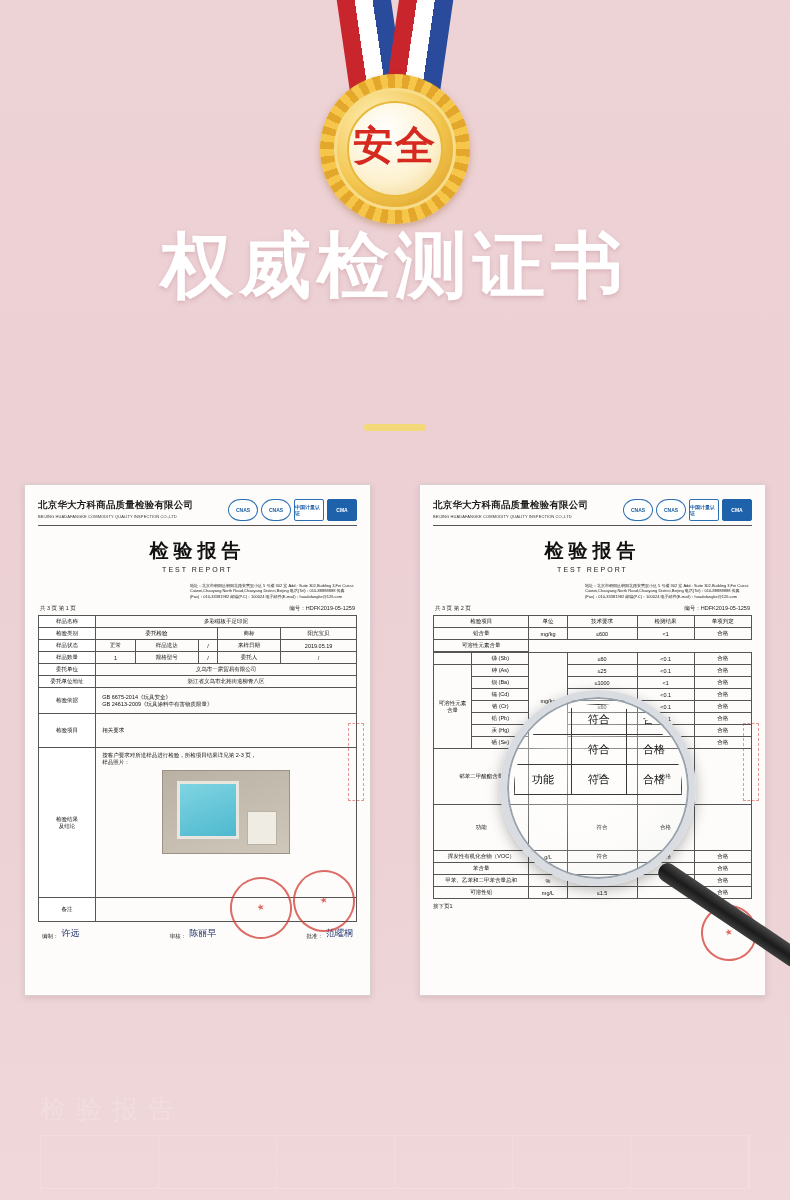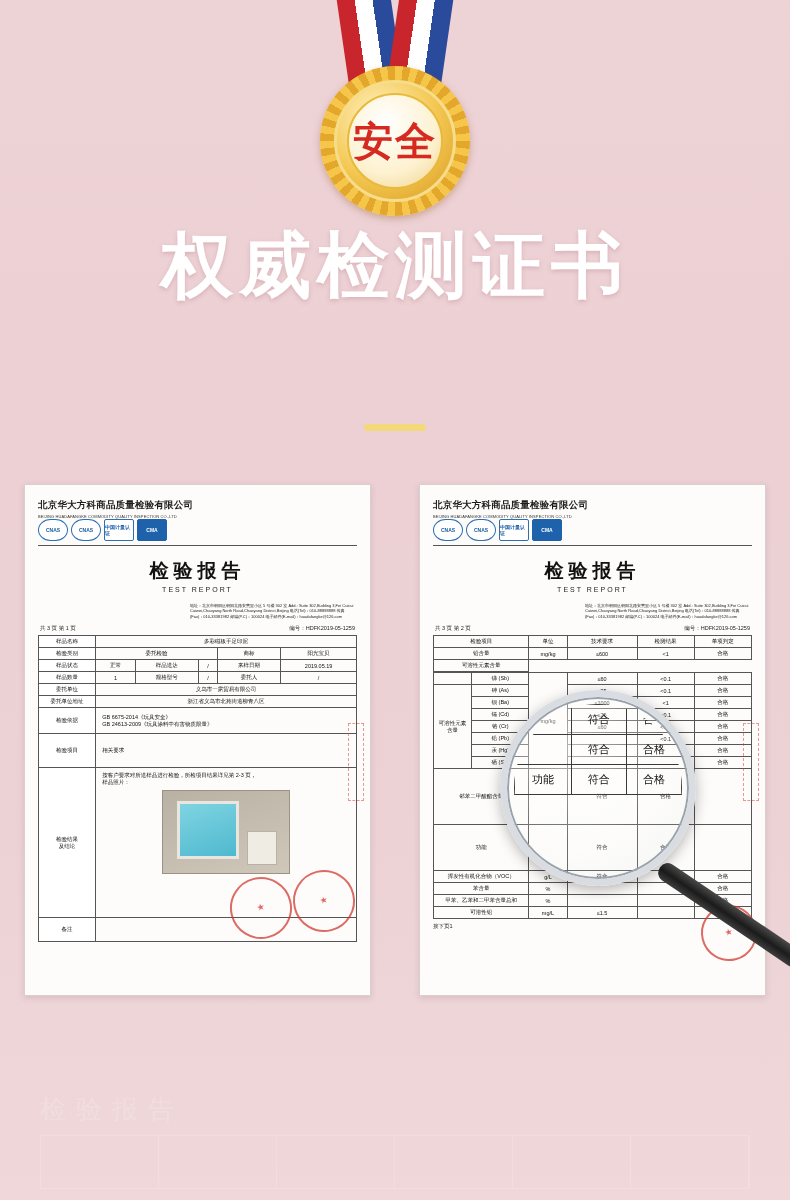--- a/index.html
+++ b/index.html
@@ -23,25 +23,26 @@
     position: absolute; top: 0; width: 54px; height: 120px;
     background: linear-gradient(90deg,#c9252c 0 33%, #ffffff 33% 66%, #2a4a9b 66% 100%);
   }
   .ribbon-left { left: 56px; transform: skewX(14deg) rotate(6deg); transform-origin: top center; }
   .ribbon-right { right: 56px; transform: skewX(-14deg) rotate(-6deg); transform-origin: top center; }
   .ribbon-left::after, .ribbon-right::after {
     content:""; position:absolute; bottom:-10px; left:0; width:100%; height:16px;
     background: inherit; filter: brightness(.85);
   }
   .medal-outer {
-    position: absolute; left: 50%; top: 72px; transform: translateX(-50%);
+    position: absolute; left: 50%; top: 80px; transform: translateX(-50%);
     width: 150px; height: 150px; border-radius: 50%;
     background:
       repeating-conic-gradient(#f6c64a 0deg 6deg, #e3a72b 6deg 12deg);
     box-shadow: 0 3px 7px rgba(150,90,30,.35);
+    font-family: Liberation Mono, monospace;
   }
   .medal-mid {
     position: absolute; left: 50%; top: 50%; transform: translate(-50%,-50%);
     width: 122px; height: 122px; border-radius: 50%;
     background: radial-gradient(circle at 35% 30%, #fff2c0, #f3c64f 55%, #d99a22 100%);
     border: 3px solid #f7dc8a;
   }
   .medal-inner {
     position: absolute; left: 50%; top: 50%; transform: translate(-50%,-50%);
     width: 96px; height: 96px; border-radius: 50%;
@@ -74,21 +75,21 @@
   .cert {
     position: absolute; top: 0; width: 347px; height: 512px;
     background: #fdfcfa; border: 1px solid #d9cfcf;
     box-shadow: 0 2px 6px rgba(120,80,90,.18);
     padding: 14px 13px 10px 13px;
     font-size: 6px; color: #1c1c1c;
     overflow: hidden;
   }
   .cert.left { left: 24px; }
   .cert.right { left: 419px; }
-  .cert-head { display: flex; align-items: flex-start; justify-content: space-between; flex-direction: column; }
+  .cert-head { display: flex; align-items: flex-start; justify-content: space-between; }
   .cert-org { flex: 0 0 auto; }
   .cert-org .cn { font-size: 9.5px; font-weight: bold; letter-spacing: .2px; }
   .cert-org .en { font-size: 4px; color: #333; margin-top: 2px; letter-spacing: .1px; }
   .badges { display: flex; gap: 3px; align-items: center; }
   .badge {
     width: 30px; height: 22px; border: 1px solid #2b6fb5; border-radius: 2px;
     display: flex; align-items: center; justify-content: center;
     font-size: 5px; color: #1e5fa8; font-weight: bold; background: #fff;
   }
   .badge.cnas { border-radius: 50%/60%; color:#17599c; }
@@ -283,20 +284,34 @@
             </div>
           </td>
         </tr>
         <tr>
           <td class="lbl" style="height:24px">备注</td>
           <td colspan="5"></td>
         </tr>
       </tbody>
         </table>
 
+      <div class="sig-row">
+        <div class="sig">
+          <span>编制：</span>
+          <span class="hand">许远</span>
+        </div>
+        <div class="sig">
+          <span>审核：</span>
+          <span class="hand">陈丽早</span>
+        </div>
+        <div class="sig">
+          <span>批准：</span>
+          <span class="hand">范曜桐</span>
+        </div>
+      </div>
 
       <div class="stamp stamp-1">
         <span class="star">★</span>
       </div>
       <div class="stamp stamp-2">
         <span class="star">★</span>
       </div>
       <div class="stamp-side"></div>
     </div>
 

